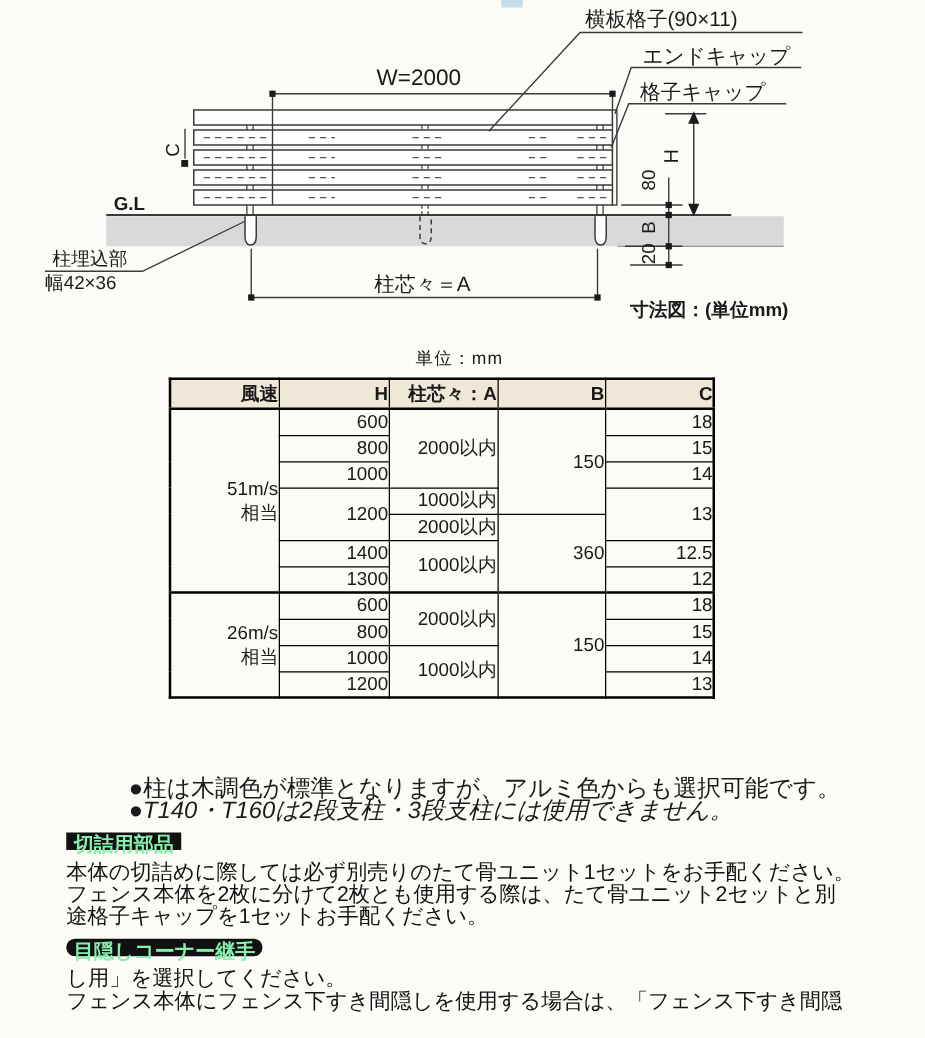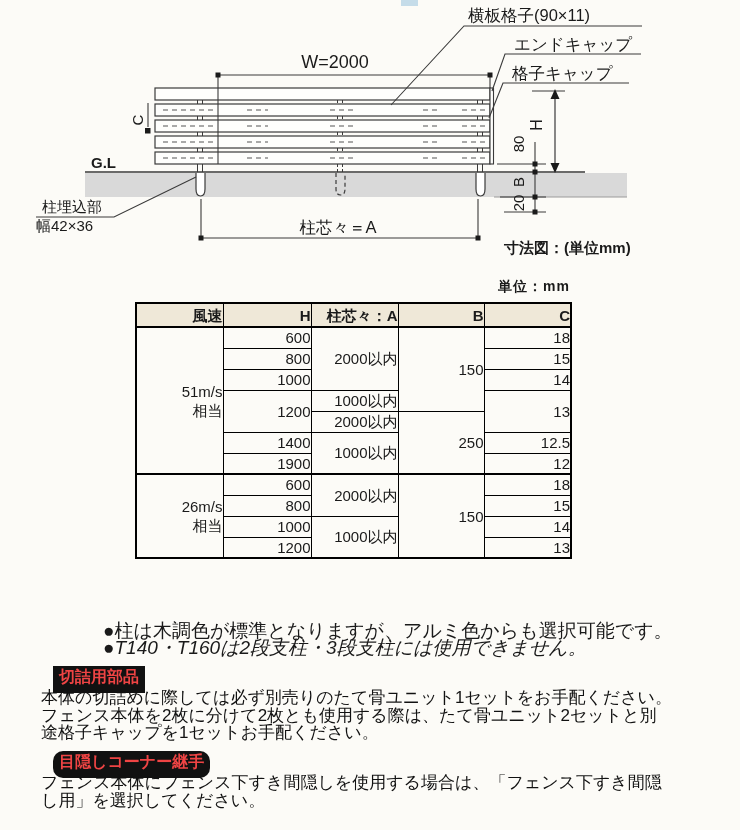--- a/index.html
+++ b/index.html
@@ -6,46 +6,46 @@
   body{background:#ffffff;}
   .sheet{
     position:relative;width:740px;height:830px;overflow:hidden;
     background:#fcfbf7;color:#1a1a1a;
     font-family:"Liberation Sans","DejaVu Sans",sans-serif;
   }
   .sheet *{box-sizing:border-box;}
   svg text{font-family:"Liberation Sans","DejaVu Sans",sans-serif;fill:#1a1a1a;}
   .diagram{position:absolute;left:0;top:0;}
   .unit-note{
-    position:absolute;left:135px;top:278px;width:435px;
-    text-align:right;font-size:14px;font-weight:700;letter-spacing:1px;
+    position:absolute;left:150px;top:278px;width:435px;
+    text-align:center;font-size:14px;font-weight:400;letter-spacing:1px;
   }
   .spec-table{
     position:absolute;left:135px;top:302px;width:436px;
     border-collapse:collapse;table-layout:fixed;
     border:2px solid #000;
   }
   .spec-table th,.spec-table td{
     border:1px solid #000;text-align:right;vertical-align:middle;
     font-size:15px;font-weight:500;padding:0;height:21px;line-height:17px;
   }
   .spec-table th{background:#efe8d8;height:24px;font-weight:600;border-bottom:2px solid #000;}
   .col-wind{width:87px;}.col-h{width:88px;}.col-a{width:87px;}.col-b{width:86px;}.col-c{width:87px;}
   .wind-cell span{display:block;line-height:19px;}
   .sec34 td{border-top:2px solid #000;}
   .bullet{
     position:absolute;left:103px;font-size:19px;font-weight:500;white-space:nowrap;margin-top:11px;
   }
   .section-title{
-    position:absolute;left:53px;background:#111;color:#ef4444;
-    font-size:16px;font-weight:bold;line-height:21px;height:27px;
+    position:absolute;left:53px;background:#111;color:#86efac;
+    font-size:16px;font-weight:bold;line-height:21px;height:14px;
     padding:0 6px;white-space:nowrap;
   }
   .body-text{
-    position:absolute;left:41px;width:670px;
+    position:absolute;left:53px;width:670px;
     font-size:17px;font-weight:500;line-height:17.5px;color:#111;
   }
   .body-text div{white-space:nowrap;}
 </style>
 </head>
 <body>
 
 <div class="sheet">
 
   <svg class="diagram" width="740" height="270" viewBox="0 0 740 270">
@@ -227,29 +227,29 @@
       <td>1000</td>
       <td>14</td>
     </tr>
     <tr>
       <td rowspan="2">1200</td>
       <td>1000以内</td>
       <td rowspan="2">13</td>
     </tr>
     <tr>
       <td>2000以内</td>
-      <td rowspan="3">250</td>
+      <td rowspan="3">360</td>
     </tr>
     <tr>
       <td>1400</td>
       <td rowspan="2">1000以内</td>
       <td>12.5</td>
     </tr>
     <tr>
-      <td>1900</td>
+      <td>1300</td>
       <td>12</td>
     </tr>
     <tr class="sec34">
       <td rowspan="4" class="wind-cell">
         <span>26m/s</span>
         <span>相当</span>
       </td>
       <td>600</td>
       <td rowspan="2">2000以内</td>
       <td rowspan="4">150</td>
@@ -276,17 +276,17 @@
 
   <div class="section-title" style="top:666px;">切詰用部品</div>
   <div class="body-text" style="top:689px;">
     <div>本体の切詰めに際しては必ず別売りのたて骨ユニット1セットをお手配ください。</div>
     <div>フェンス本体を2枚に分けて2枚とも使用する際は、たて骨ユニット2セットと別</div>
     <div>途格子キャップを1セットお手配ください。</div>
   </div>
 
   <div class="section-title" style="top:751px;border-radius:10px;">目隠しコーナー継手</div>
   <div class="body-text" style="top:774px;">
+    <div>し用」を選択してください。</div>
     <div>フェンス本体にフェンス下すき間隠しを使用する場合は、「フェンス下すき間隠</div>
-    <div>し用」を選択してください。</div>
   </div>
 
 </div>
 
 </body></html>

